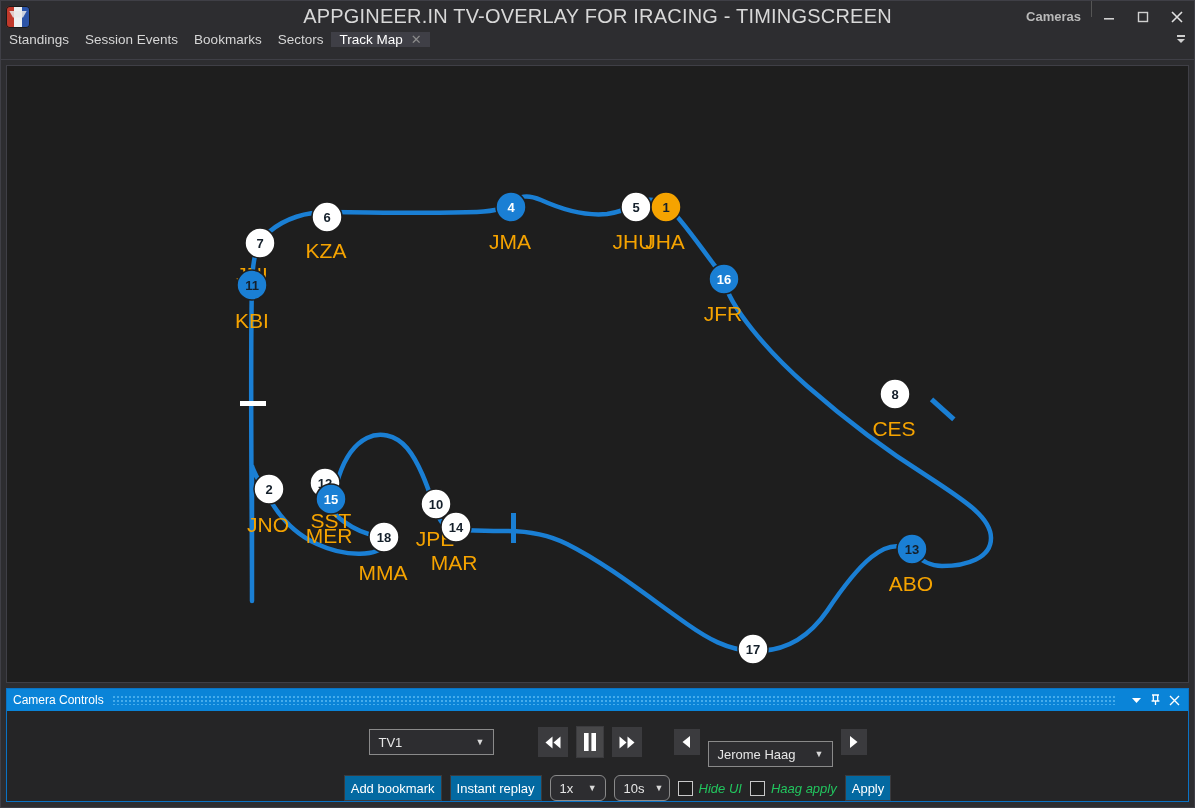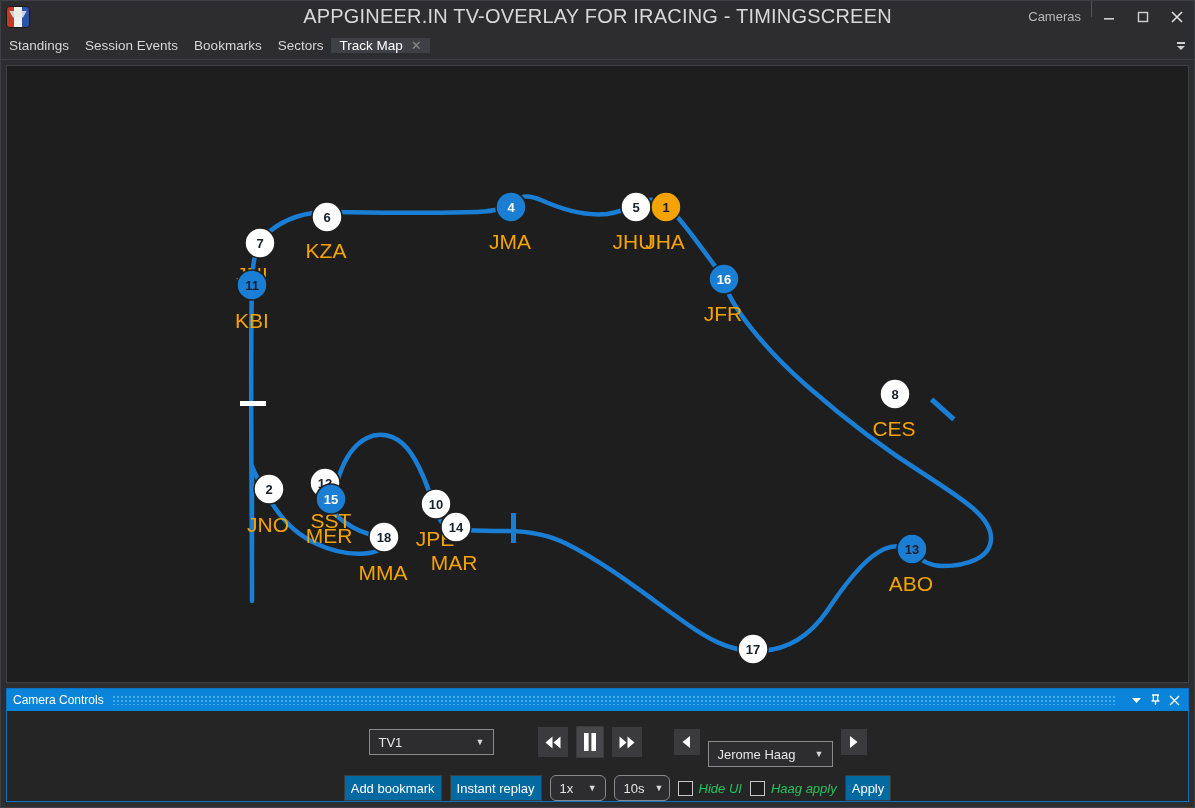--- a/index.html
+++ b/index.html
@@ -38,38 +38,38 @@
     background: #e8e8e8;
     clip-path: polygon(0 0, 100% 0, 78% 100%, 22% 100%);
     opacity: .85;
   }
   .title-text {
     position: absolute; left: 0; right: 0; text-align: center;
     font-size: 20px; color: #d8d8d8; letter-spacing: .2px;
     pointer-events: none;
   }
   .tb-right {
-    margin-left: auto; display: flex; align-items: flex-start; height: 100%;
+    margin-left: auto; display: flex; align-items: flex-start; height: 100%; font-weight: bold;
   }
   .cameras-btn {
     color: #b9b9b9; font-size: 13px; padding: 0 10px;
     line-height: 31px; cursor: default;
   }
   .tb-sep { width: 1px; height: 16px; background: #555; }
   .winbtn {
     width: 34px; height: 31px; display: flex; align-items: center; justify-content: center;
     color: #d0d0d0; font-size: 13px; cursor: default;
   }
   .winbtn svg { display:block; }
 
   
   .tabbar {
     height: 28px; flex: 0 0 28px;
     background: #2d2d30;
-    display: flex; align-items: center;
+    display: flex; align-items: flex-start;
     border-bottom: 1px solid #3f3f46;
     position: relative;
   }
   .tab {
     display: flex; align-items: center; gap: 6px;
     padding: 0 8px; color: #d6d6d6; font-size: 13.5px;
     cursor: default; white-space: nowrap;
   }
   .tab.active { background: #3f3f46; color: #ffffff; }
   .tab .tabclose { color: #8b8b8b; font-size: 13px; margin-left: 2px; }
@@ -120,23 +120,23 @@
     background-size: 4px 4px;
     opacity: .85;
   }
   .dock-title .dticon {
     width: 16px; display: flex; align-items: center; justify-content: center;
     color: #fff; font-size: 11px; margin-left: 3px;
   }
   .dock-body {
     height: 90px;
     display: flex; flex-direction: column;
-    align-items: center;
+    justify-content: center; align-items: center;
     gap: 8px;
-    padding: 6px 0 10px 0;
+    padding: 16px 0 10px 0;
   }
   .ctlrow { display: flex; align-items: center; gap: 8px; }
   .ctlrow.row1 { margin-left: 40px; }
   .ctlrow.row2 { margin-left: 40px; }
 
   .combo {
     height: 26px; background: #2d2d30;
     border: 1px solid #8a8a8a;
     color: #e6e6e6; font-size: 13px;
     display: flex; align-items: center;

